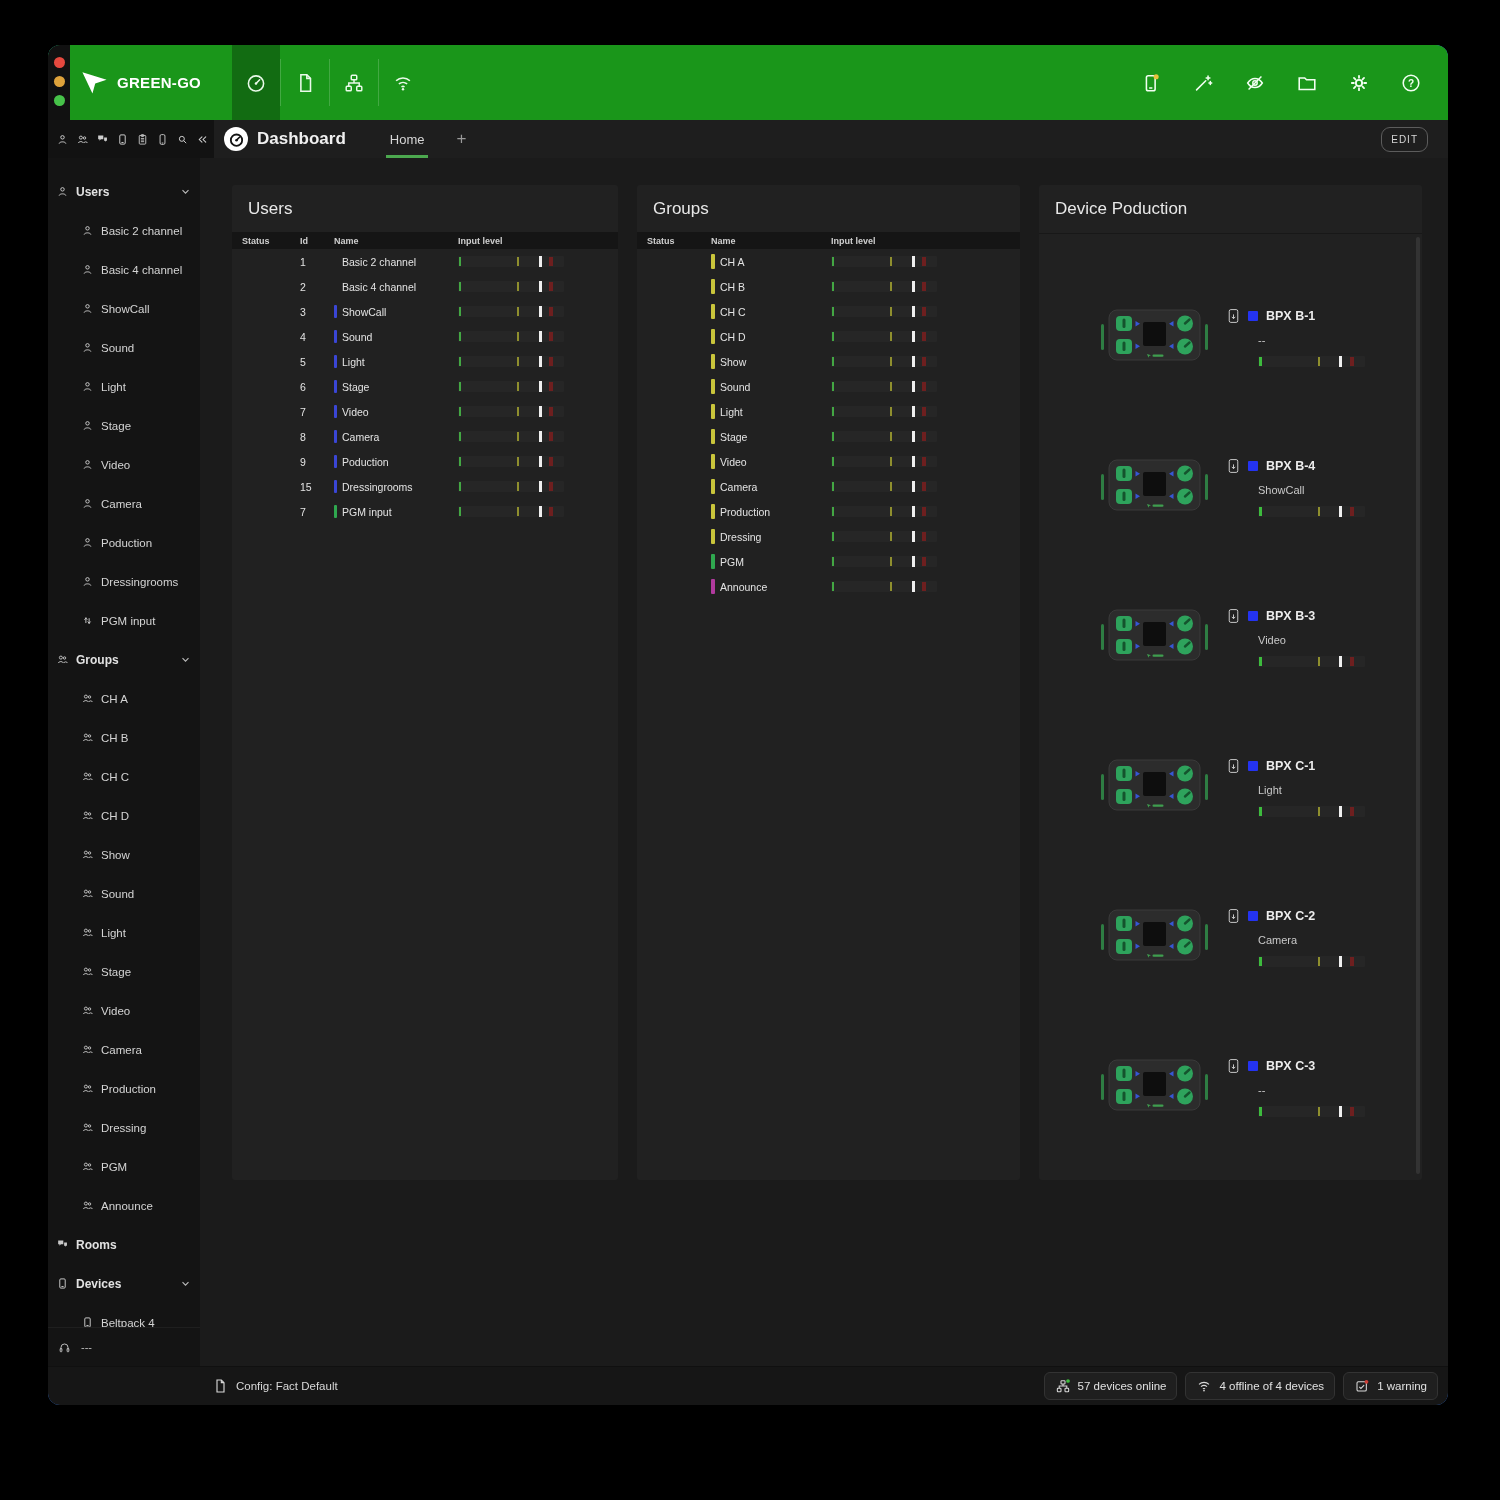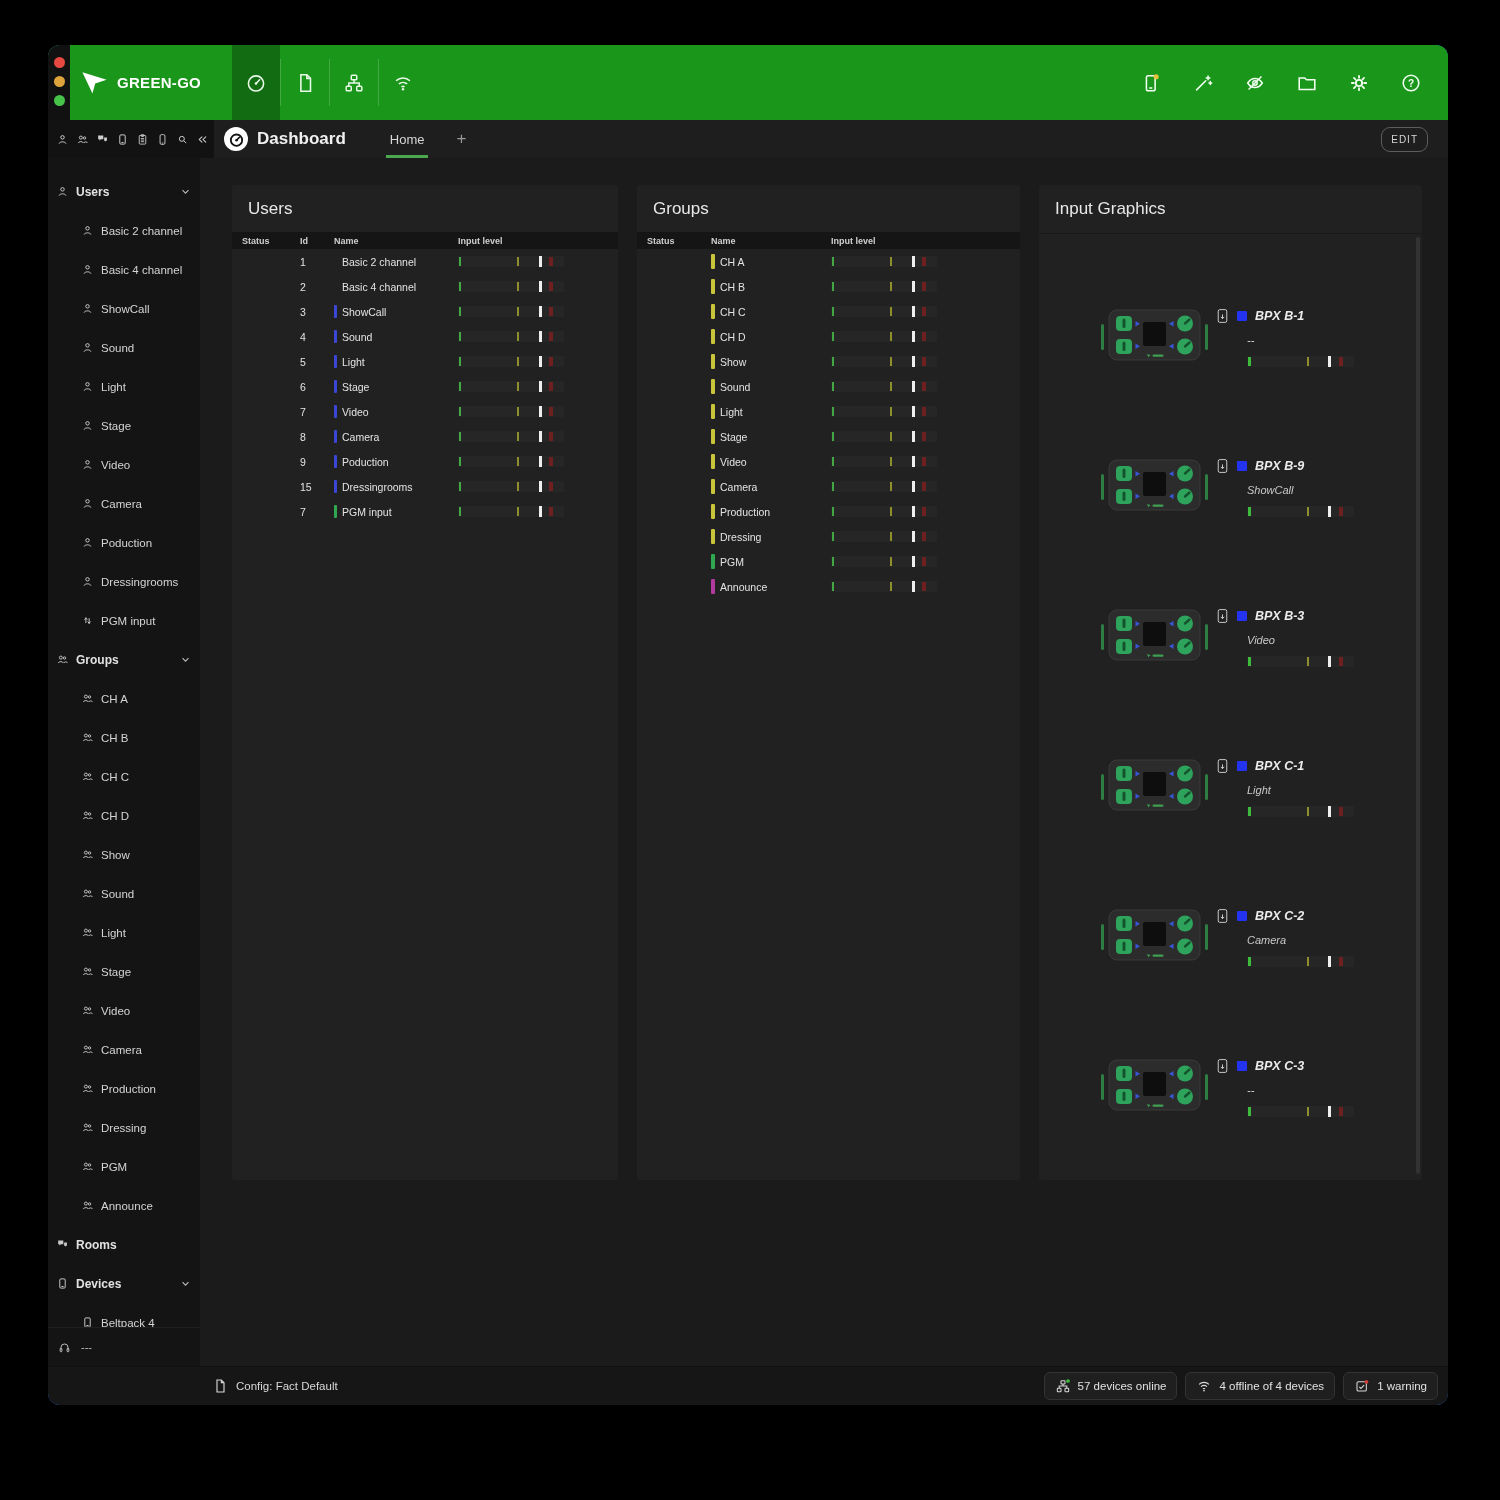--- a/index.html
+++ b/index.html
@@ -77,21 +77,21 @@
   .meter .tk{position:absolute;top:1px;bottom:1px;}
   .tk.g{left:1px;width:2px;background:#43a743;}
   .tk.y{left:56%;width:2px;background:#8f8f2e;}
   .tk.w{left:76%;width:3px;background:#efefef;top:0;bottom:0;}
   .tk.r{left:86%;width:4px;background:#6e1f1f;}
   .meter.dev{width:107px;height:11px;}
   .meter.dev .tk.g{width:3px;background:#3dbb3d;}
 
   
   .dev-list{position:absolute;top:48px;left:0;right:0;bottom:0;padding-top:28px;border-top:1px solid #181818;}
-  .dev-entry{height:150px;display:flex;align-items:center;padding-left:62px;font-style:italic;}
+  .dev-entry{height:150px;display:flex;align-items:center;padding-left:62px;gap:11px;}
   .dg-wrap{display:flex;align-items:center;gap:3px;}
   .dg-side{width:3px;height:26px;background:#2e7d43;border-radius:2px;}
   .dev-info{display:flex;flex-direction:column;justify-content:center;min-width:0;padding-left:8px;}
   .dev-name-row{display:flex;align-items:center;gap:8px;color:#ececec;font-size:12.5px;font-weight:bold;}
   .dev-exp{width:13px;height:16px;color:#cfcfcf;display:inline-flex;}
   .dev-exp svg{width:13px;height:16px;}
   .dev-sq{width:10px;height:10px;background:#2433f0;border-radius:1px;}
   .dev-user{color:#c9c9c9;font-size:11px;margin:10px 0 9px 31px;min-height:13px;}
   .dev-meter-wrap{margin-left:31px;}
   .dev-scrollbar{position:absolute;top:52px;bottom:6px;right:2px;width:4px;background:#333;border-radius:2px;}
@@ -1016,21 +1016,21 @@
                     <span class="tk y"></span>
                     <span class="tk w"></span>
                     <span class="tk r"></span>
                   </div>
                 </span>
               </div>
             </div>
       </div>
 
       <div class="panel devices">
-        <div class="panel-title">Input Graphics</div>
+        <div class="panel-title">Device Poduction</div>
         <div class="dev-list" id="dev-list">
               <div class="dev-entry">
                 <div class="dg-wrap">
                   <span class="dg-side"></span>
                   <span><svg width="95" height="52" viewBox="0 0 95 52">
                       <rect x="2" y="1" width="91" height="50" rx="8" fill="#2c2c2c" stroke="#3a3a3a"></rect>
                       <rect x="36" y="13" width="23" height="24" rx="2" fill="#0e0e0e"></rect>
                       <rect x="9" y="7" width="16" height="15" rx="4" fill="#2ea35c"></rect>
                       <rect x="15.5" y="9.5" width="3" height="9.5" rx="1.5" fill="#14542d"></rect>
                       <rect x="9" y="30" width="16" height="15" rx="4" fill="#2ea35c"></rect>
@@ -1095,21 +1095,21 @@
                 </div>
                 <div class="dev-info">
                   <div class="dev-name-row">
                     <span class="dev-exp">
                       <svg viewBox="0 0 24 30" fill="none" stroke="currentColor" stroke-width="1.8">
                         <rect x="4" y="3" width="16" height="24" rx="3"></rect>
                         <path d="M12 20v-8M12 20l-3.2-3.4M12 20l3.2-3.4"></path>
                       </svg>
                     </span>
                     <span class="dev-sq" style="background: rgb(36, 51, 240);"></span>
-                    <span>BPX B-9</span>
+                    <span>BPX B-4</span>
                   </div>
                   <div class="dev-user">ShowCall</div>
                   <div class="dev-meter-wrap">
                     <div class="meter dev">
                       <span class="tk g"></span>
                       <span class="tk y"></span>
                       <span class="tk w"></span>
                       <span class="tk r"></span>
                     </div>
                   </div>

